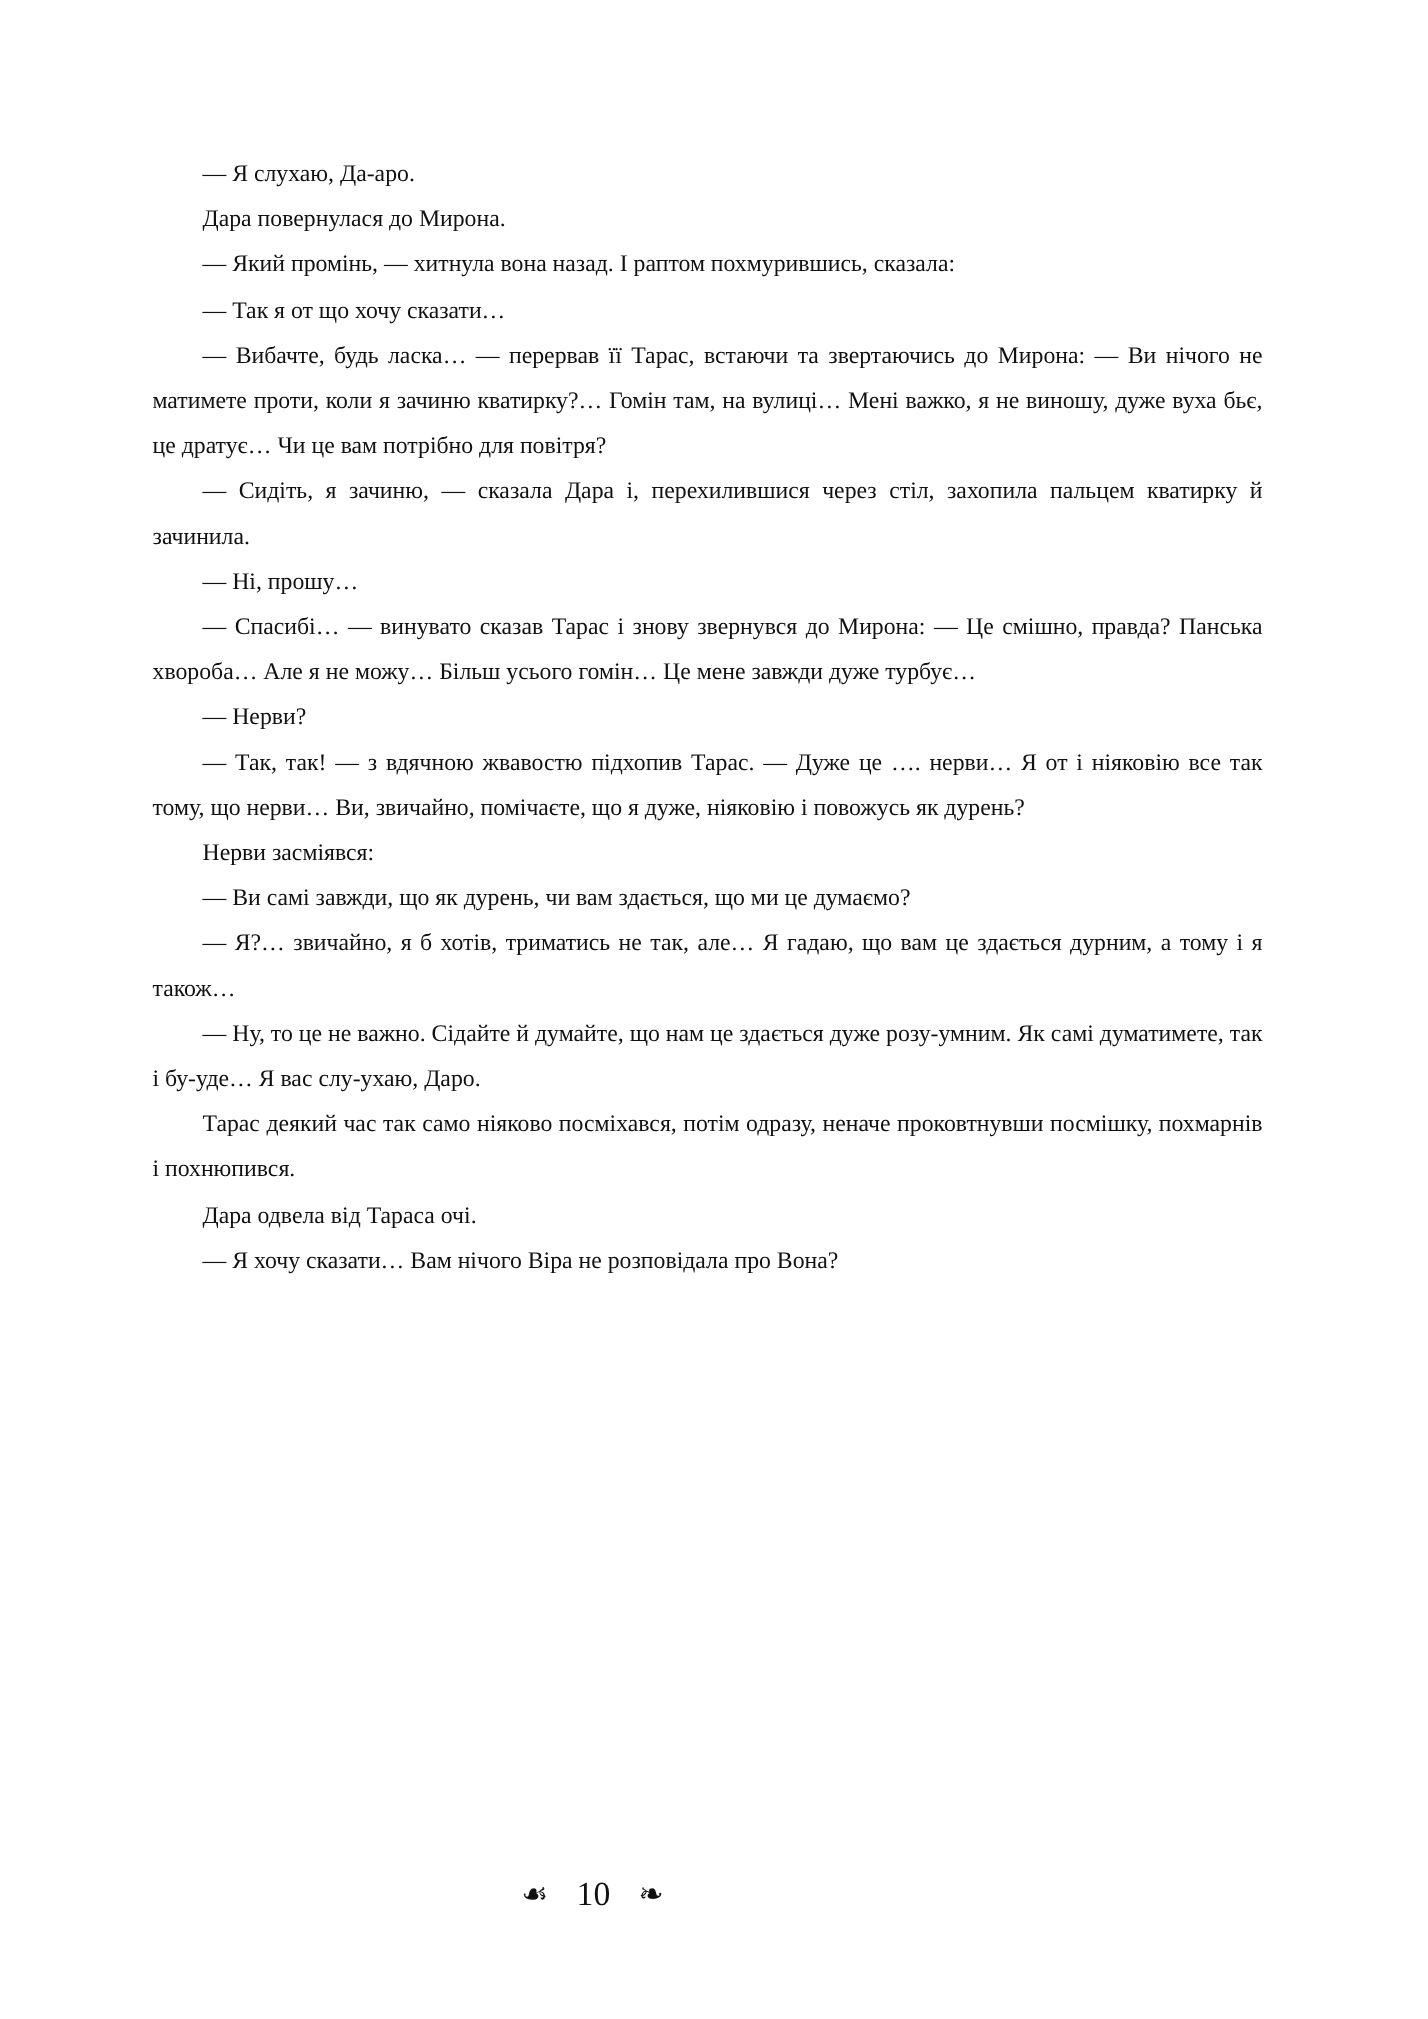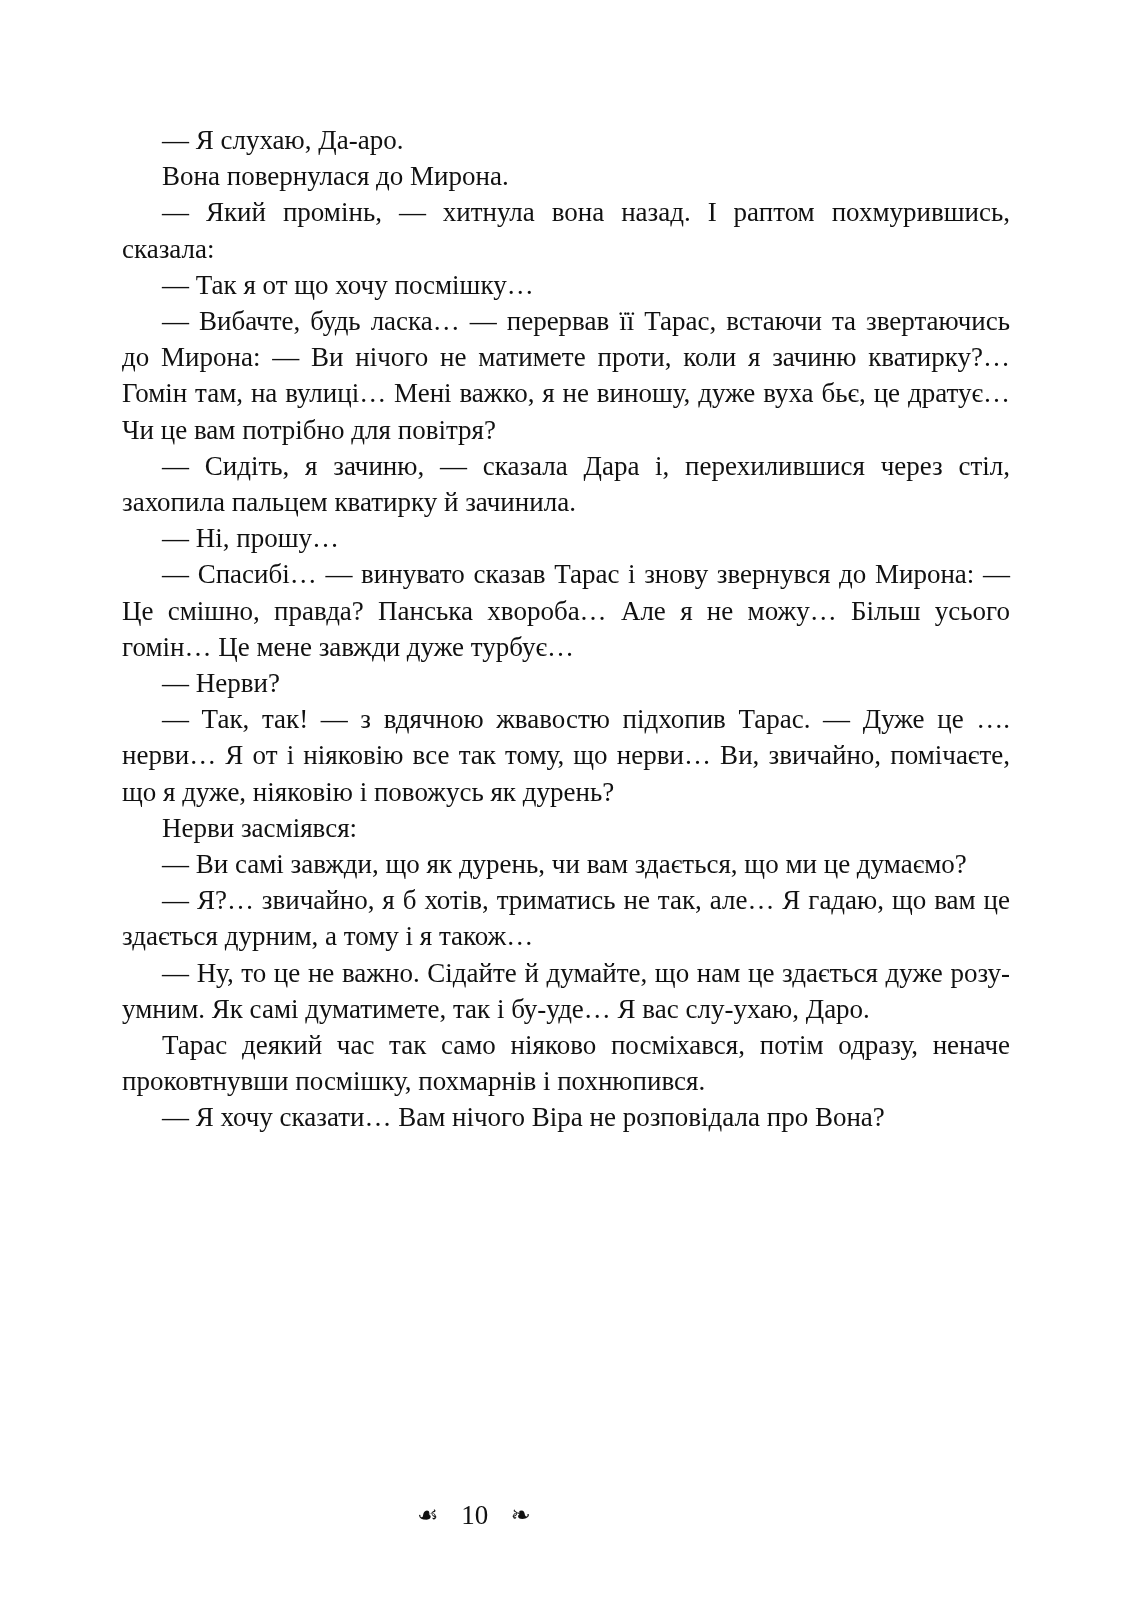--- a/index.html
+++ b/index.html
@@ -13,21 +13,21 @@
       position: relative;
       overflow: hidden;
       color: #111111;
     }
     .page-body {
       position: absolute;
       left: 122px;
       top: 122px;
       width: 888px;
       font-family: "Liberation Serif", "DejaVu Serif", serif;
-      font-size: 27px;
+      font-size: 19px;
       line-height: 36.2px;
       letter-spacing: 0;
     }
     .para {
       margin: 0;
       text-indent: 40px;
       text-align: justify;
       hyphens: none;
     }
     .para.left {
@@ -53,34 +53,35 @@
       display: inline-block;
       margin: 0 14px;
       font-family: "Liberation Serif", serif;
     }
   </style>
 </head>
 <body>
 
 <main class="page-body">
   <p class="para left">— Я слухаю, Да-аро.</p>
-  <p class="para left">Вона повернулася до Мирона.</p>
+  <p class="para left">Дара повернулася до Мирона.</p>
   <p class="para">— Який промінь, — хитнула вона назад. І раптом похмурившись, сказала:</p>
-  <p class="para left">— Так я от що хочу посмішку…</p>
+  <p class="para left">— Так я от що хочу сказати…</p>
   <p class="para">— Вибачте, будь ласка… — перервав її Тарас, встаючи та звертаючись до Мирона: — Ви нічого не матимете проти, коли я зачиню кватирку?… Гомін там, на вулиці… Мені важко, я не виношу, дуже вуха бьє, це дратує… Чи це вам потрібно для повітря?</p>
   <p class="para">— Сидіть, я зачиню, — сказала Дара і, перехилившися через стіл, захопила пальцем кватирку й зачинила.</p>
   <p class="para left">— Ні, прошу…</p>
   <p class="para">— Спасибі… — винувато сказав Тарас і знову звернувся до Мирона: — Це смішно, правда? Панська хвороба… Але я не можу… Більш усього гомін… Це мене завжди дуже турбує…</p>
   <p class="para left">— Нерви?</p>
   <p class="para">— Так, так! — з вдячною жвавостю підхопив Тарас. — Дуже це …. нерви… Я от і ніяковію все так тому, що нерви… Ви, звичайно, помічаєте, що я дуже, ніяковію і повожусь як дурень?</p>
   <p class="para left">Нерви засміявся:</p>
   <p class="para">— Ви самі завжди, що як дурень, чи вам здається, що ми це думаємо?</p>
   <p class="para">— Я?… звичайно, я б хотів, триматись не так, але… Я гадаю, що вам це здається дурним, а тому і я також…</p>
   <p class="para">— Ну, то це не важно. Сідайте й думайте, що нам це здається дуже розу-умним. Як самі думатимете, так і бу-уде… Я вас слу-ухаю, Даро.</p>
   <p class="para">Тарас деякий час так само ніяково посміхався, потім одразу, неначе проковтнувши посмішку, похмарнів і похнюпився.</p>
+  <p class="para left">Дара одвела від Тараса очі.</p>
   <p class="para">— Я хочу сказати… Вам нічого Віра не розповідала про Вона?</p>
 </main>
 
 <footer class="footer">
   <span class="orn">☙</span>
   <span class="num">10</span>
   <span class="orn">❧</span>
 </footer>
 
 </body></html>

